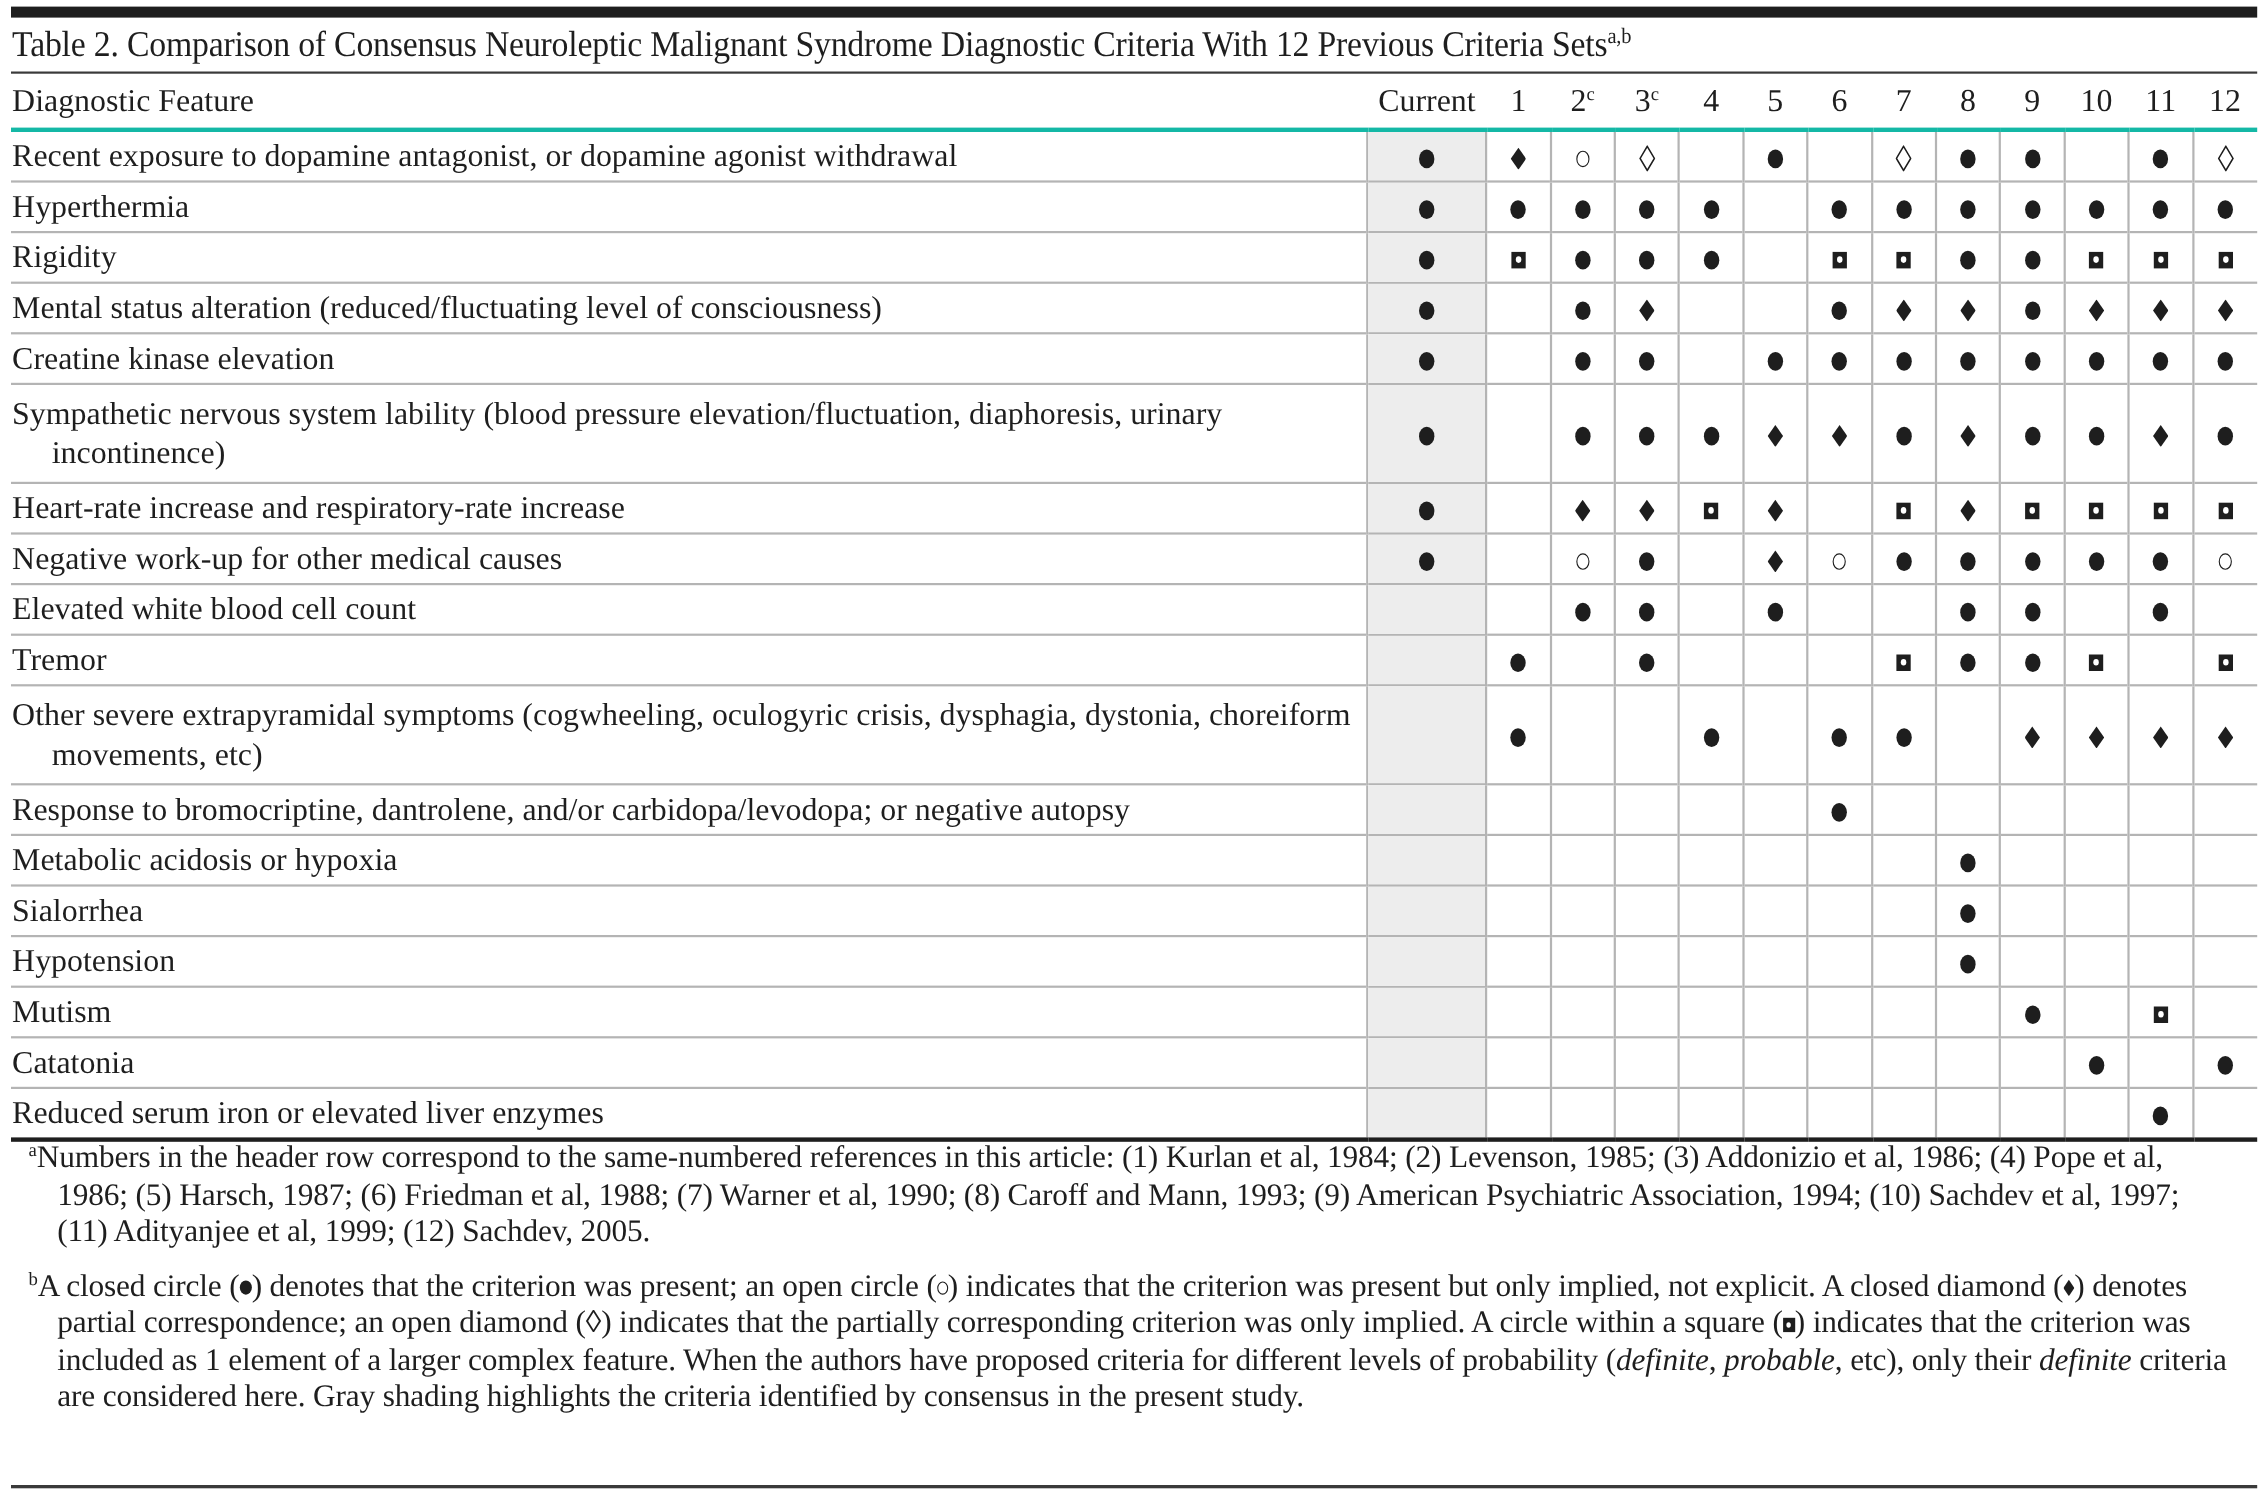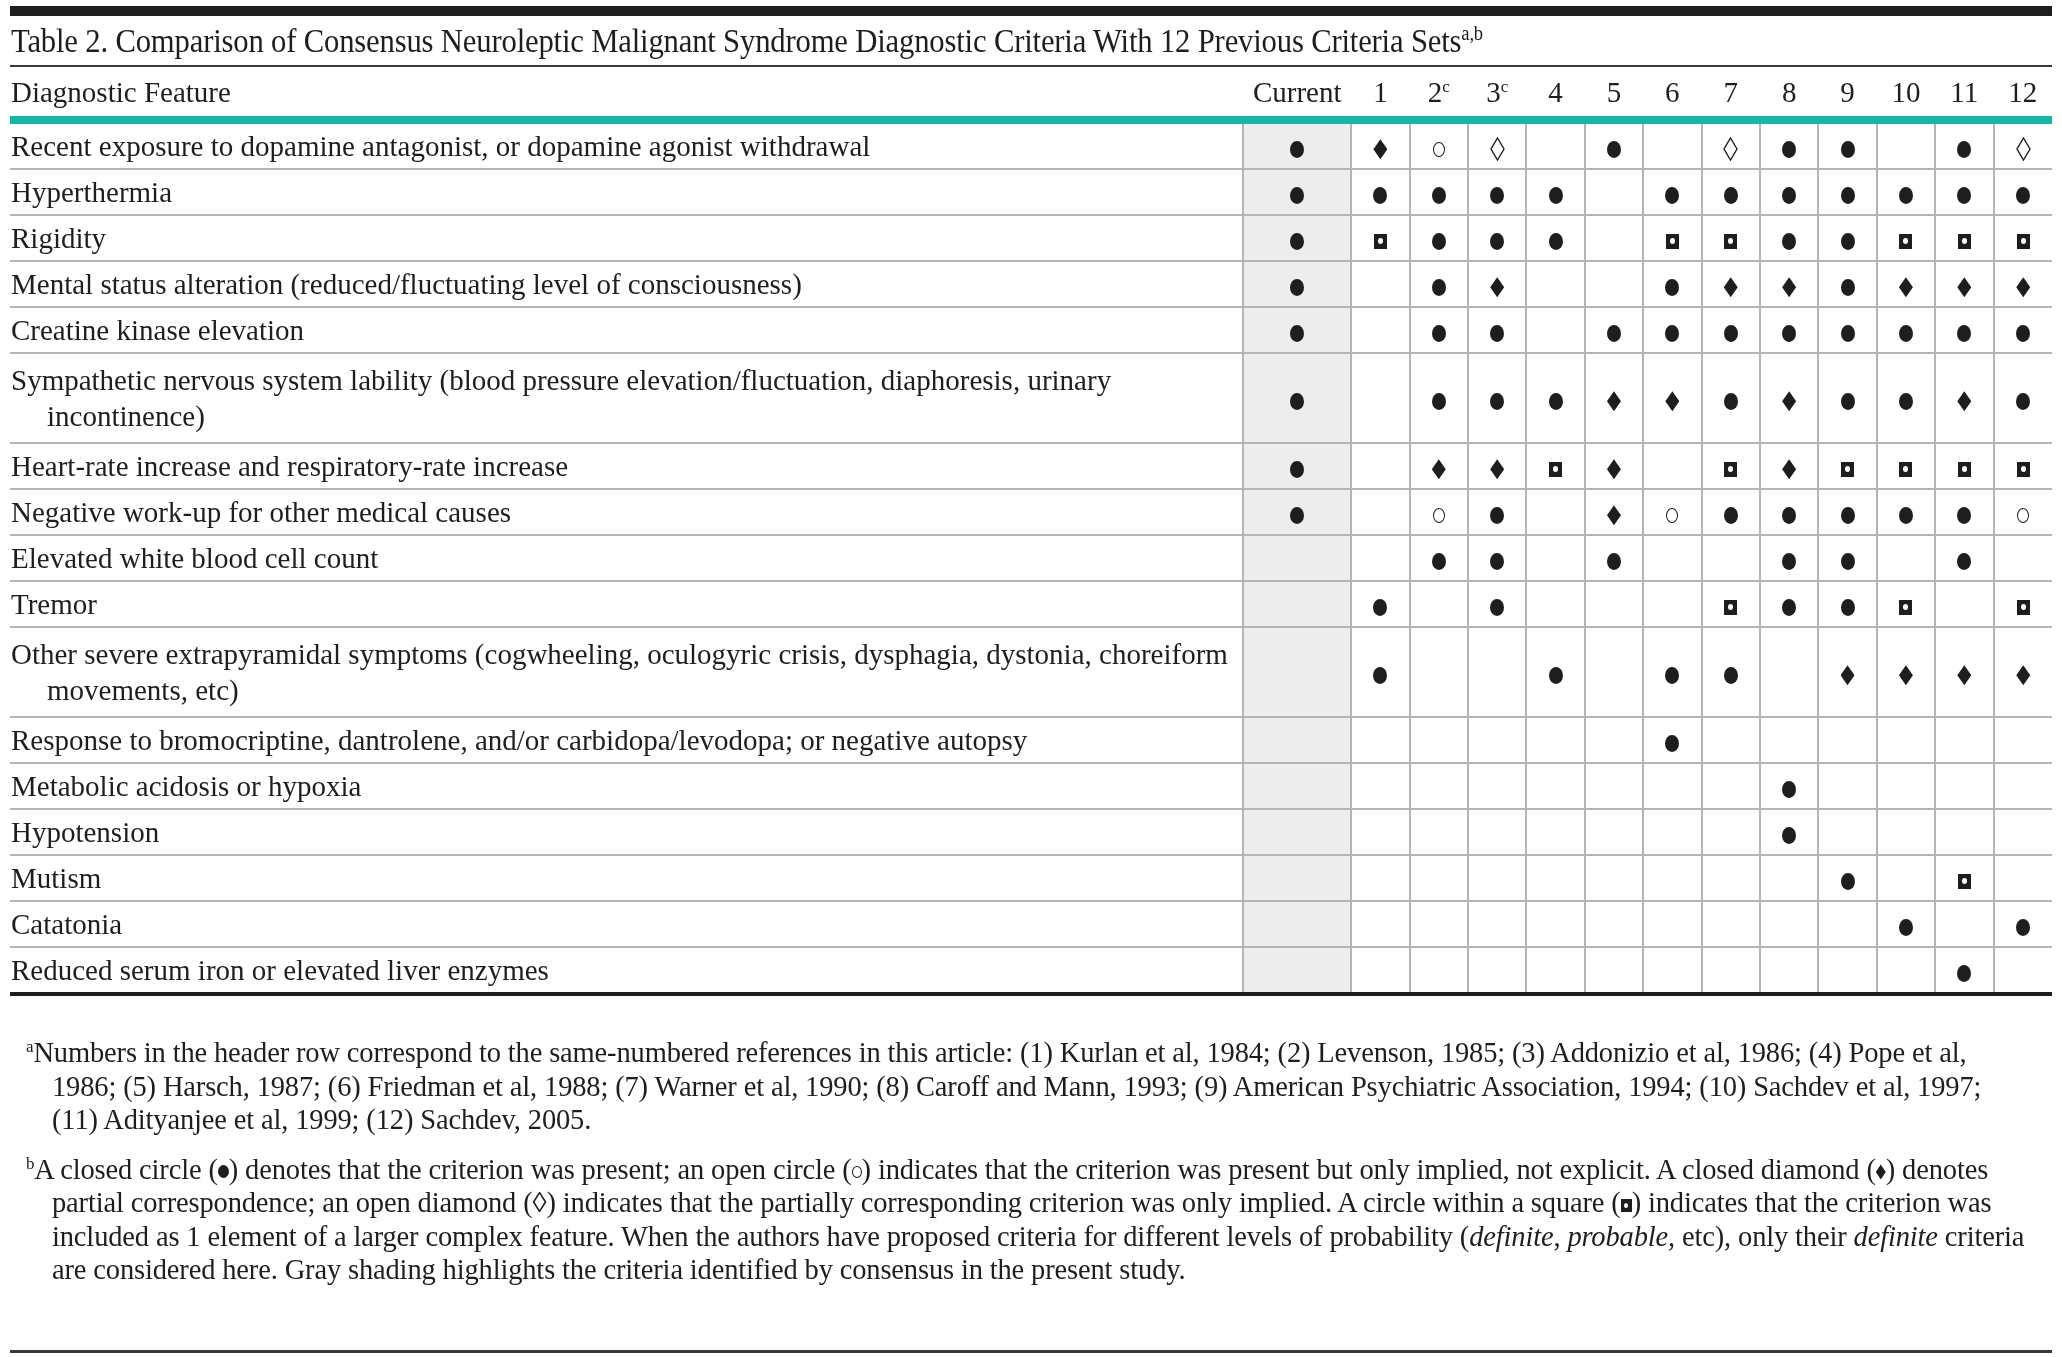--- a/index.html
+++ b/index.html
@@ -19,21 +19,21 @@
   table.grid {
     position: absolute; left: 10px; top: 68px; width: 2042px;
     border-collapse: collapse; table-layout: fixed;
   }
   table.grid col.c-feat { width: 1233px; }
   table.grid col.c-cur { width: 108px; }
   table.grid col.c-num { width: 58.4px; }
   th, td { padding: 0; font-weight: normal; }
   thead th {
     height: 48px; font-size: 29px; text-align: center; vertical-align: middle;
-    border-bottom: 8px solid #14b8a6;
+    border-bottom: 4px solid #14b8a6;
   }
   thead th.feat { text-align: left; padding-left: 1px; }
   thead th sup { font-size: 17px; vertical-align: 10px; line-height: 0; }
   tbody td {
     border-top: 2px solid #b4b4b4; font-size: 29px; line-height: 36px;
     vertical-align: middle;
   }
   tbody td.feat { padding-left: 1px; padding-right: 8px; height: 44px; }
   tbody tr.tall td.feat { height: 88px; }
   tbody td.feat .wrap { display: block; padding-left: 36px; text-indent: -36px; }
@@ -351,20 +351,38 @@
         <td class="cell"></td>
         <td class="cell"></td>
         <td class="cell"><span class="sym F"></span></td>
         <td class="cell"></td>
         <td class="cell"></td>
         <td class="cell"></td>
         <td class="cell"></td>
       </tr>
       <tr>
         <td class="feat">
+          <span class="wrap">Sialorrhea</span>
+        </td>
+        <td class="cell cur"></td>
+        <td class="cell"></td>
+        <td class="cell"></td>
+        <td class="cell"></td>
+        <td class="cell"></td>
+        <td class="cell"></td>
+        <td class="cell"></td>
+        <td class="cell"></td>
+        <td class="cell"><span class="sym F"></span></td>
+        <td class="cell"></td>
+        <td class="cell"></td>
+        <td class="cell"></td>
+        <td class="cell"></td>
+      </tr>
+      <tr>
+        <td class="feat">
           <span class="wrap">Hypotension</span>
         </td>
         <td class="cell cur"></td>
         <td class="cell"></td>
         <td class="cell"></td>
         <td class="cell"></td>
         <td class="cell"></td>
         <td class="cell"></td>
         <td class="cell"></td>
         <td class="cell"></td>

